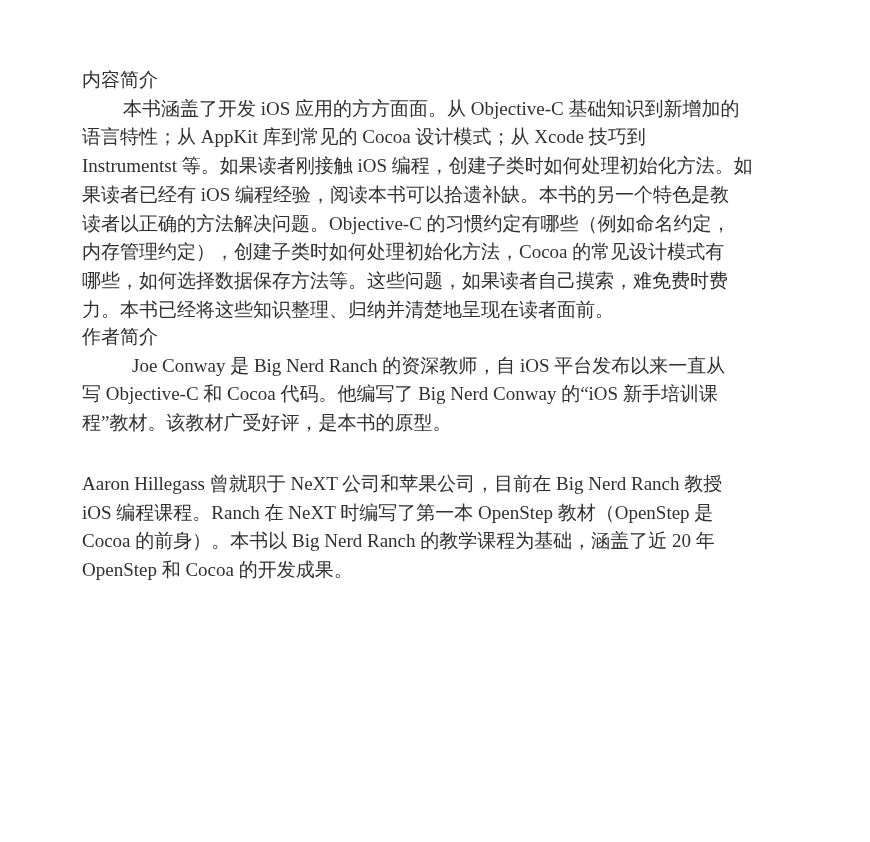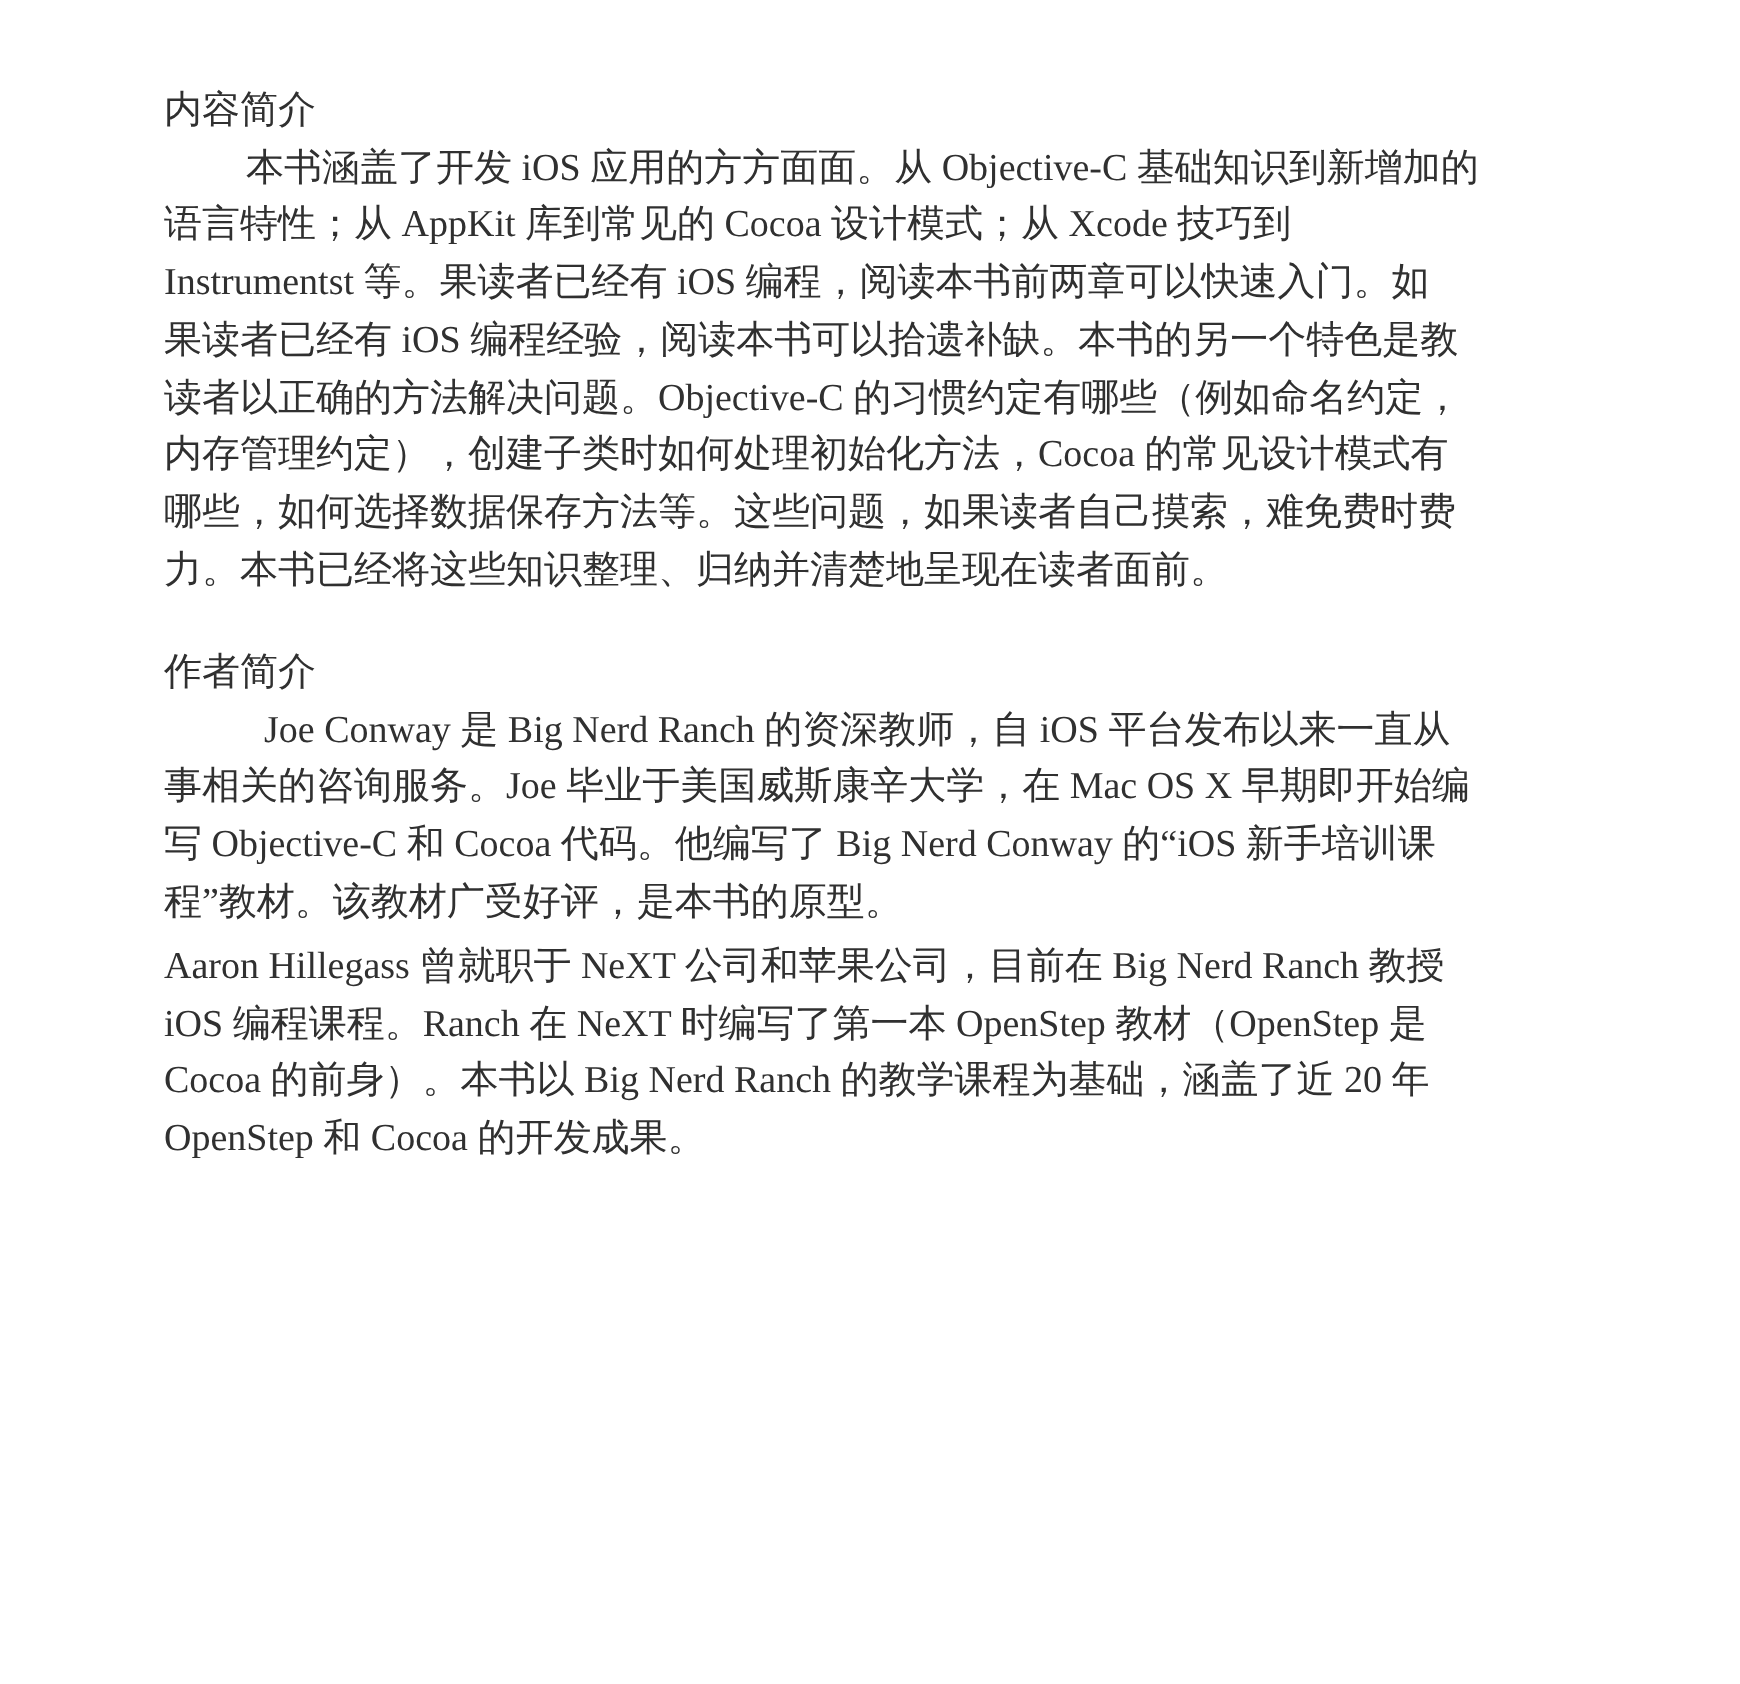--- a/index.html
+++ b/index.html
@@ -34,36 +34,35 @@
     
   }
   .indent-body { text-indent: 41px; }
   .indent-joe  { text-indent: 50px; }
 </style>
 </head>
 <body>
 
 <div class="page">
 
-  <section class="sec" style="top:42px">
+  <section class="sec" style="top:66px">
     <div class="line heading">内容简介</div>
     <div class="line indent-body">本书涵盖了开发 iOS 应用的方方面面。从 Objective-C 基础知识到新增加的</div>
     <div class="line">语言特性；从 AppKit 库到常见的 Cocoa 设计模式；从 Xcode 技巧到</div>
-    <div class="line">Instrumentst 等。果读者已经有 iOS 编程，阅读本书前两章可以快速入门。如</div>
+    <div class="line">Instrumentst 等。如果读者刚接触 iOS 编程，创建子类时如何处理初始化方法。如</div>
     <div class="line">果读者已经有 iOS 编程经验，阅读本书可以拾遗补缺。本书的另一个特色是教</div>
     <div class="line">读者以正确的方法解决问题。Objective-C 的习惯约定有哪些（例如命名约定，</div>
     <div class="line">内存管理约定），创建子类时如何处理初始化方法，Cocoa 的常见设计模式有</div>
     <div class="line">哪些，如何选择数据保存方法等。这些问题，如果读者自己摸索，难免费时费</div>
     <div class="line">力。本书已经将这些知识整理、归纳并清楚地呈现在读者面前。</div>
   </section>
 
   <section class="sec" style="top:323px">
     <div class="line heading">作者简介</div>
     <div class="line indent-joe">Joe Conway 是 Big Nerd Ranch 的资深教师，自 iOS 平台发布以来一直从</div>
-    <div class="line">事相关的咨询服务。Joe 毕业于美国威斯康辛大学，在 Mac OS X 早期即开始编</div>
     <div class="line">写 Objective-C 和 Cocoa 代码。他编写了 Big Nerd Conway 的“iOS 新手培训课</div>
     <div class="line">程”教材。该教材广受好评，是本书的原型。</div>
   </section>
 
   <section class="sec" style="top:470px">
     <div class="line">Aaron Hillegass 曾就职于 NeXT 公司和苹果公司，目前在 Big Nerd Ranch 教授</div>
     <div class="line">iOS 编程课程。Ranch 在 NeXT 时编写了第一本 OpenStep 教材（OpenStep 是</div>
     <div class="line">Cocoa 的前身）。本书以 Big Nerd Ranch 的教学课程为基础，涵盖了近 20 年</div>
     <div class="line">OpenStep 和 Cocoa 的开发成果。</div>
   </section>

